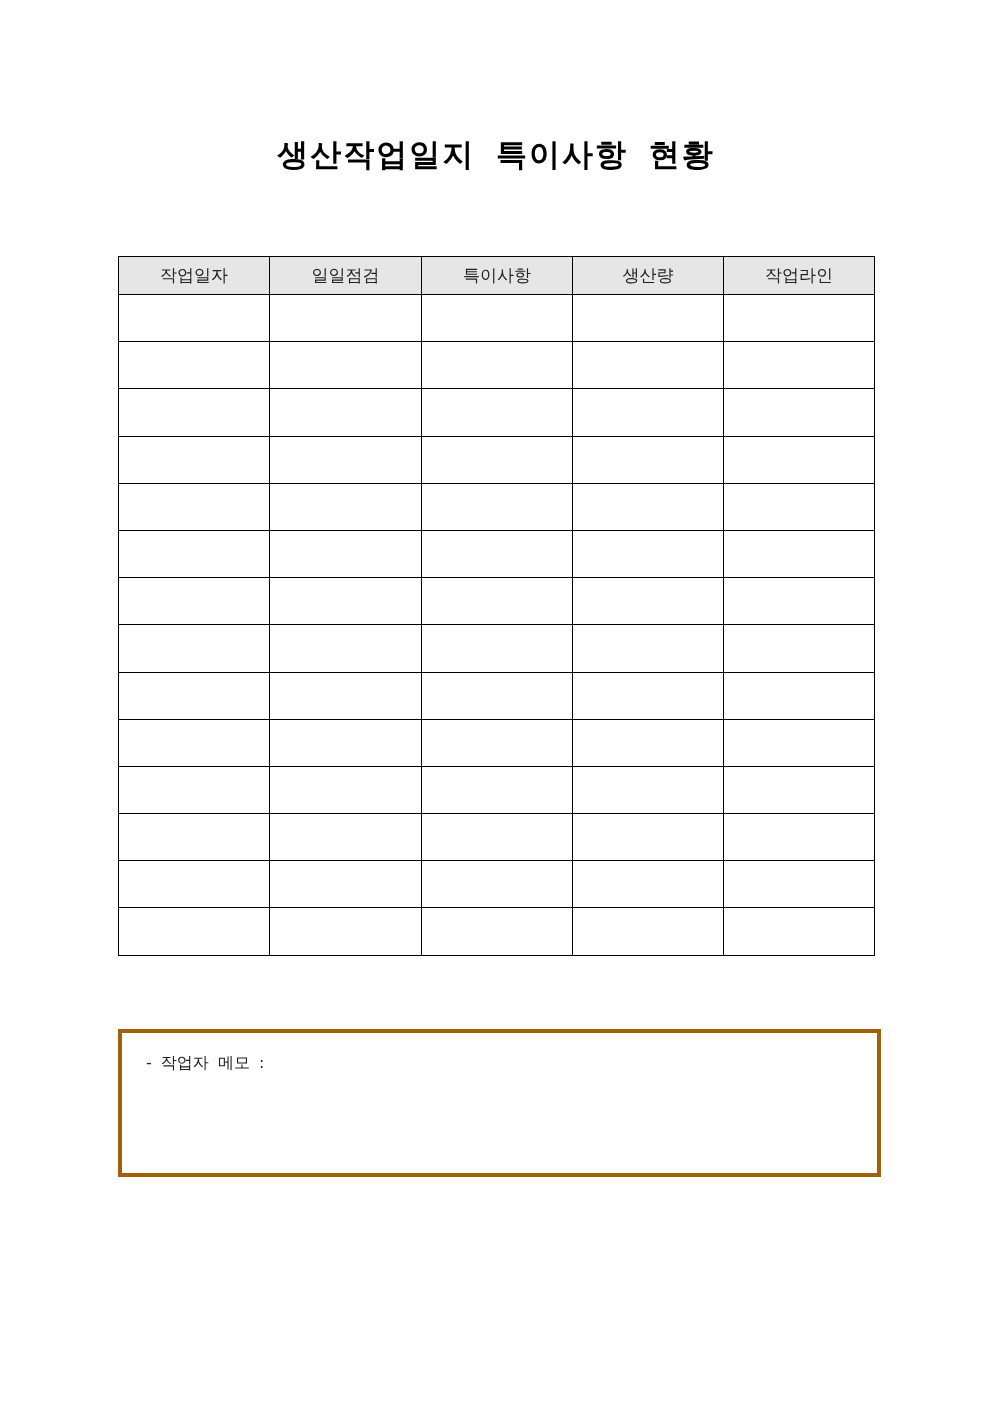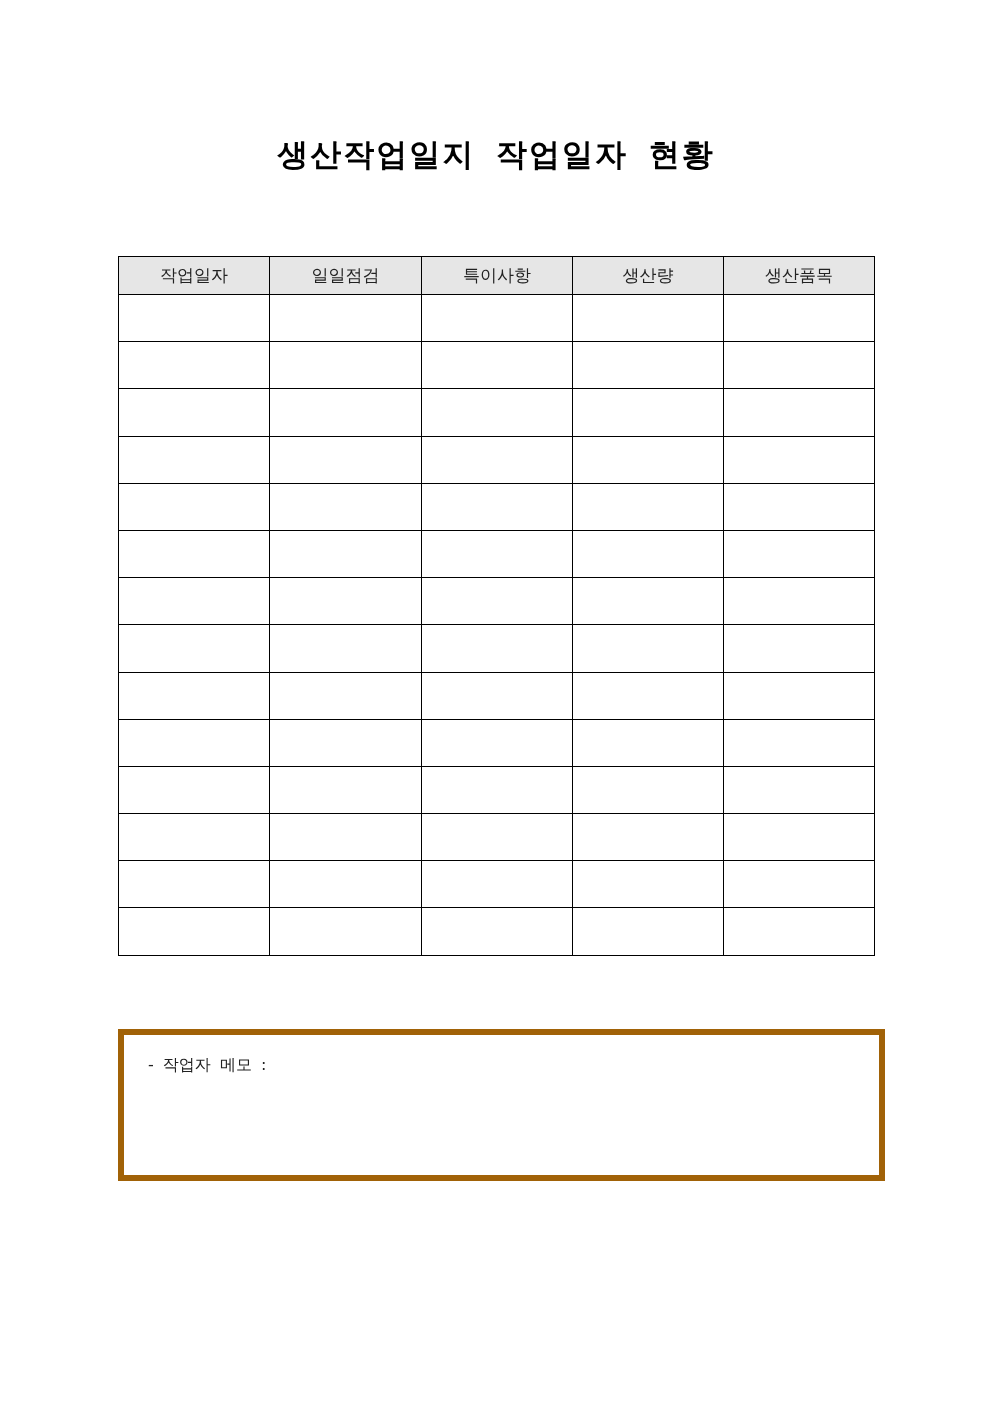--- a/index.html
+++ b/index.html
@@ -2,43 +2,43 @@
 <html><head>
   <meta charset="utf-8">
   <style>
     html, body { margin: 0; padding: 0; background: #ffffff; }
     body { width: 992px; height: 1403px; position: relative; font-family: "DejaVu Sans", sans-serif; color: #000; }
     .title { position: absolute; left: 0; top: 134px; width: 992px; text-align: center; font-size: 31px; font-weight: bold; letter-spacing: 2px; word-spacing: 8px; }
     table.log { position: absolute; left: 118px; top: 256px; width: 757px; border-collapse: collapse; table-layout: fixed; }
     table.log th, table.log td { border: 1px solid #000; padding: 0; }
     table.log th { height: 37px; background: #e6e6e6; font-weight: normal; font-size: 17px; text-align: center; color: #222; margin-top: 30px; }
     table.log td { height: 46.2px; }
-    .memo { position: absolute; left: 118px; top: 1029px; width: 755px; height: 140px; border: 6px solid #a16207; }
+    .memo { position: absolute; left: 118px; top: 1029px; width: 755px; height: 140px; border: 4px solid #a16207; }
     .memo-label { position: absolute; left: 24px; top: 20px; font-size: 16px; color: #222; word-spacing: 4px; }
   </style>
 </head>
 <body>
 
-<div class="title">생산작업일지 작업일자 현황</div>
+<div class="title">생산작업일지 특이사항 현황</div>
 
 <table class="log">
   <colgroup>
     <col style="width:151px">
       <col style="width:152px">
       <col style="width:151px">
       <col style="width:151px">
       <col style="width:151px">
   </colgroup>
   <thead>
     <tr>
       <th>작업일자</th>
       <th>일일점검</th>
       <th>특이사항</th>
       <th>생산량</th>
-      <th>생산품목</th>
+      <th>작업라인</th>
     </tr>
   </thead>
   <tbody id="tbody">
       <tr>
         <td></td>
         <td></td>
         <td></td>
         <td></td>
         <td></td>
       </tr>

